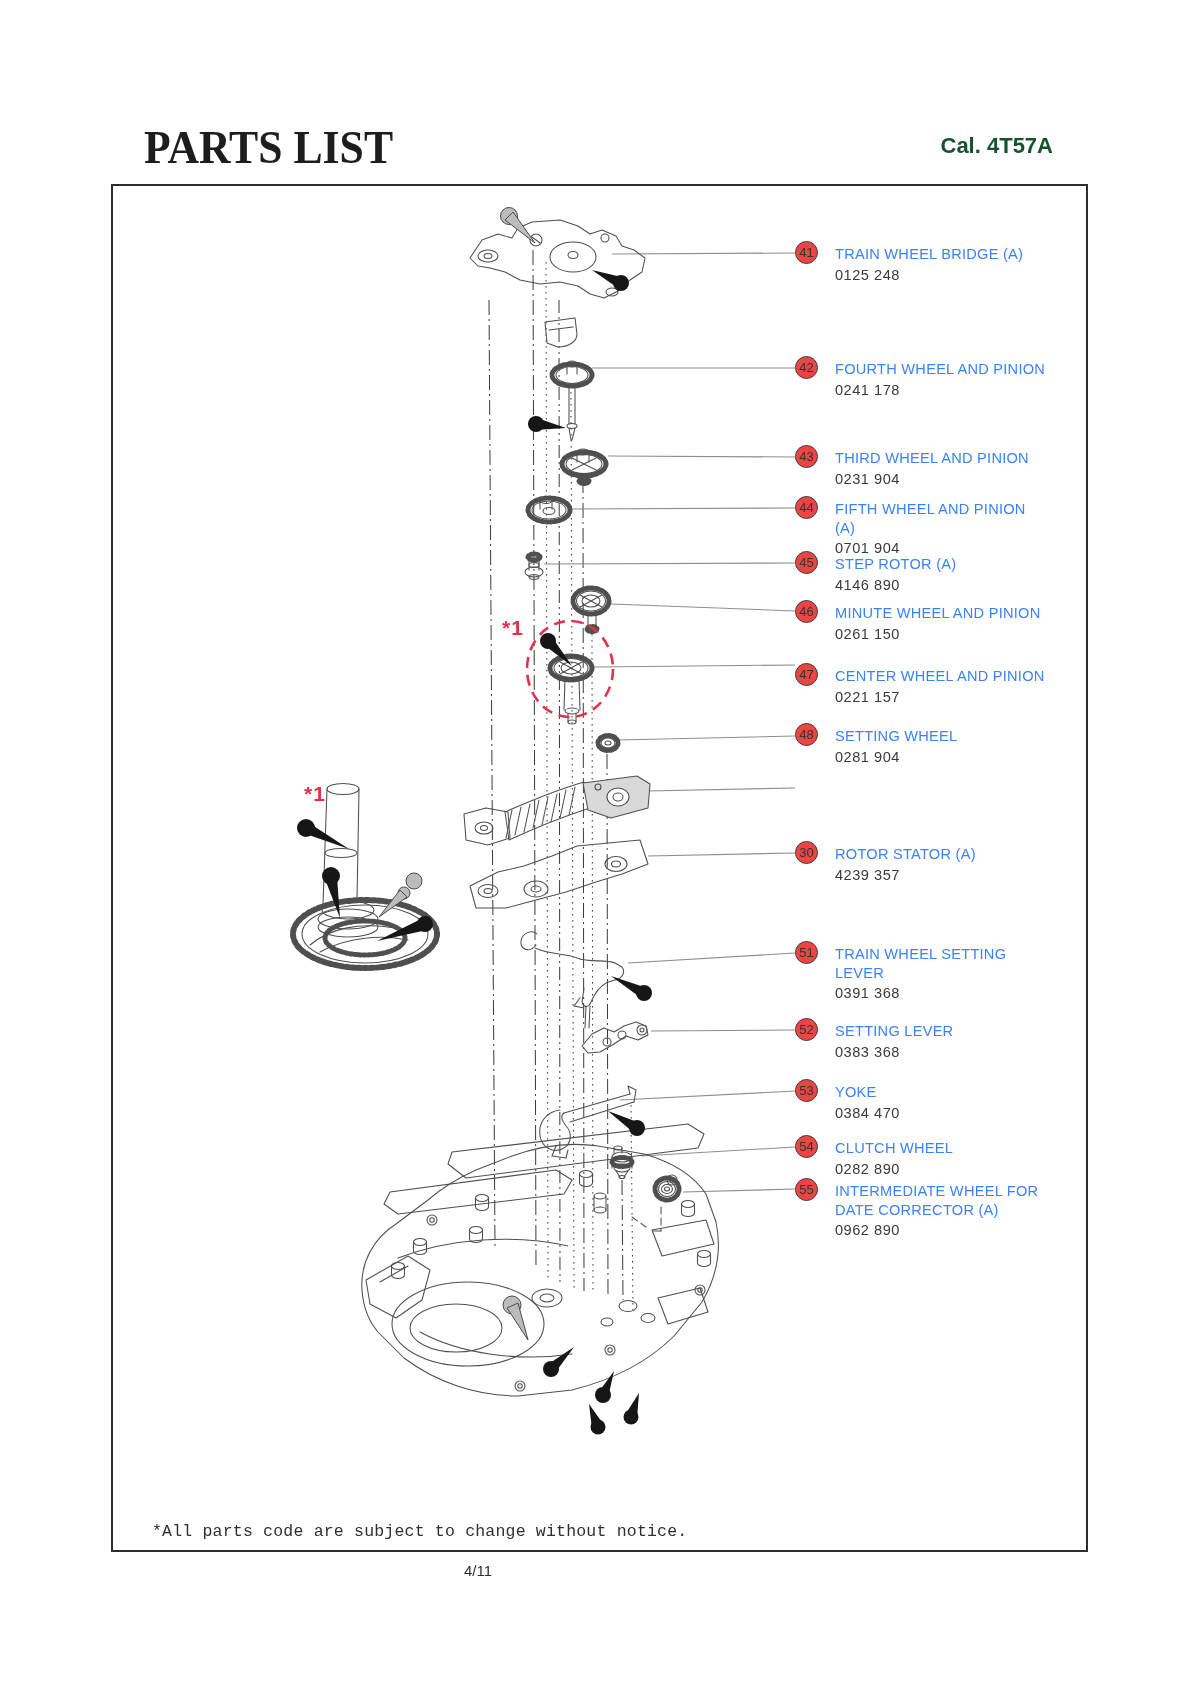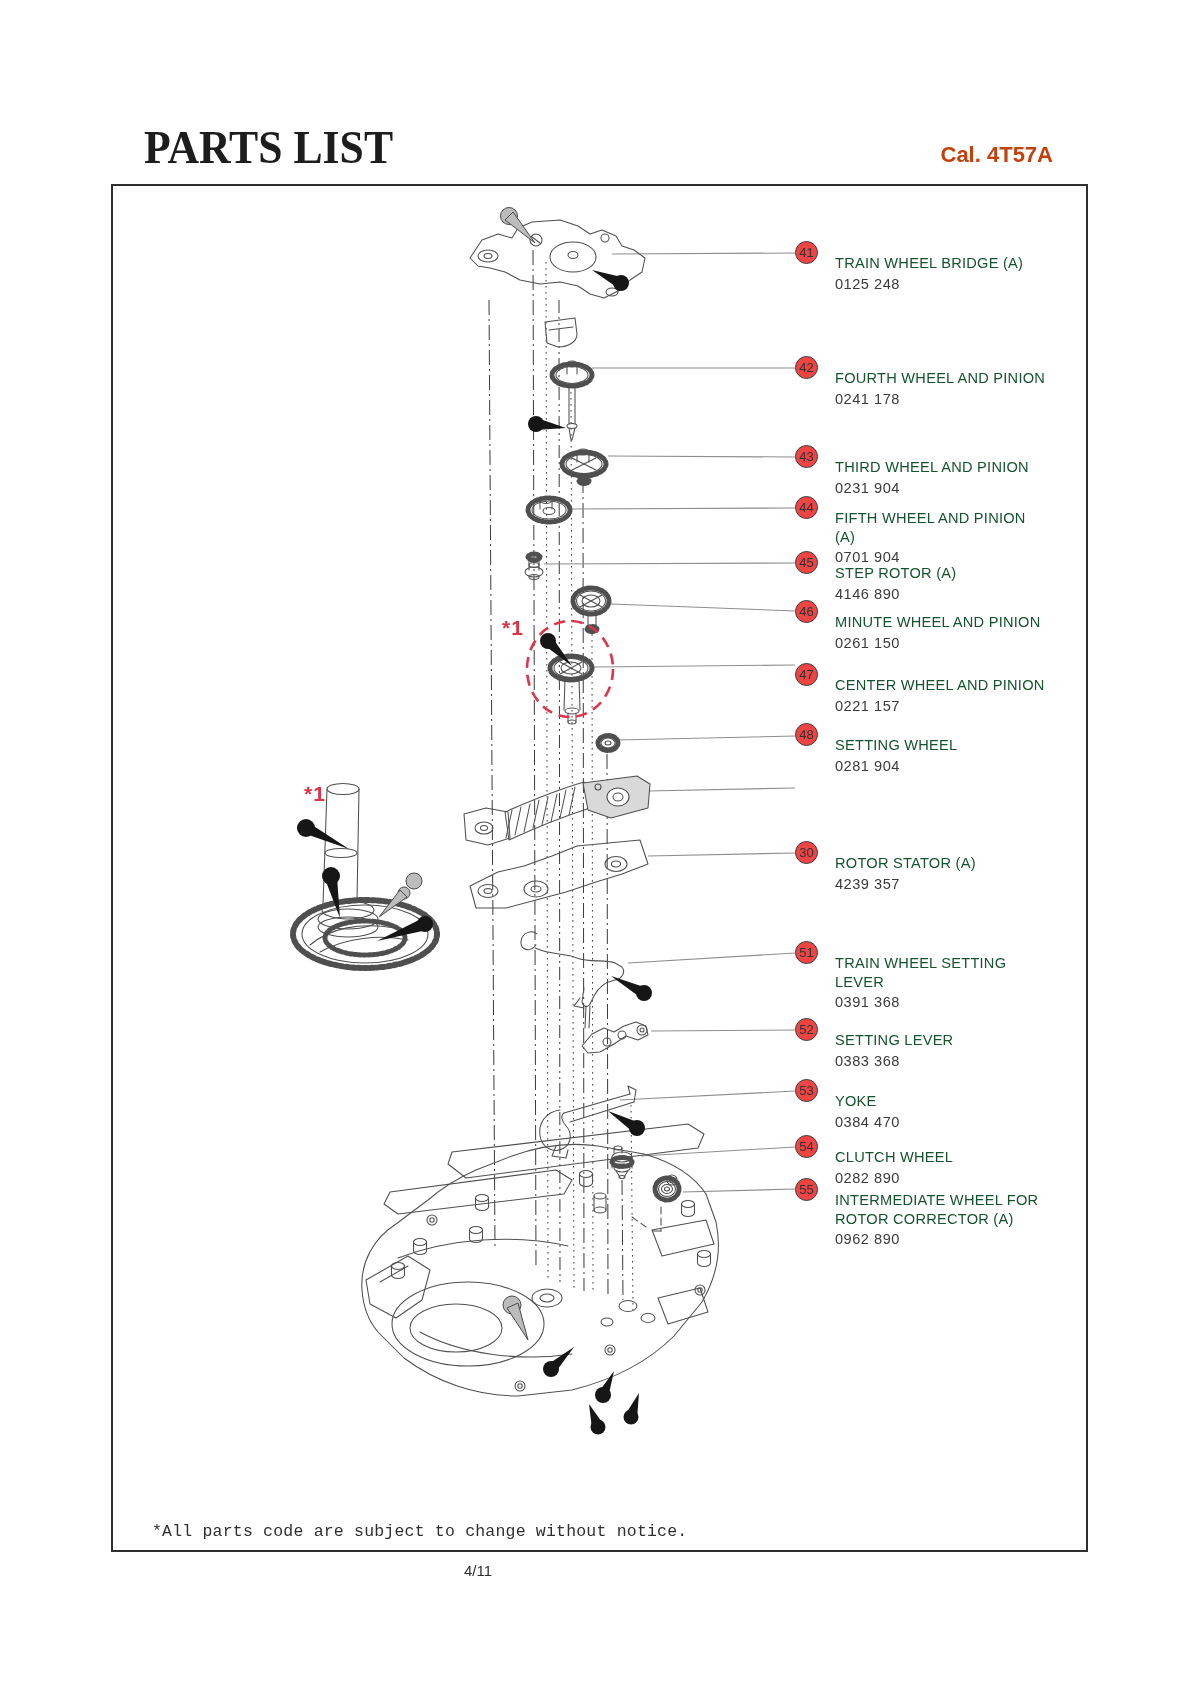--- a/index.html
+++ b/index.html
@@ -6,42 +6,42 @@
     --accent_red:#e03349;
     --ink:#333333;
     --line_gray:#4f4f4f;
   }
   html,body{margin:0;padding:0;background:#ffffff;}
   .page{position:relative;width:1200px;height:1684px;background:#fff;overflow:hidden;
         font-family:"Liberation Sans",sans-serif;color:var(--ink);}
   .title{position:absolute;left:144px;top:120px;font-family:"Liberation Serif",serif;
          font-weight:700;font-size:47px;color:#1d1d1d;letter-spacing:0px;
          transform:scaleX(.93);transform-origin:left top;white-space:nowrap;}
-  .cal{position:absolute;right:147px;top:142px;font-weight:700;font-size:22px;color:#c2410c;}
+  .cal{position:absolute;right:147px;top:133px;font-weight:700;font-size:22px;color:#14532d;}
   .frame{position:absolute;left:111px;top:184px;width:977px;height:1368px;
          border:2px solid #2e2e2e;box-sizing:border-box;background:#fff;}
   svg.diagram{position:absolute;left:0;top:0;pointer-events:none;}
   .art{fill:none;stroke:var(--line_gray);stroke-width:1.05;stroke-linejoin:round;stroke-linecap:round;}
   .teeth{stroke-width:5;stroke-dasharray:2.2 2.4;}
   .teeth-big{stroke-width:6;stroke-dasharray:3 3;}
   .axis{stroke:#3a3a3a;stroke-width:1;fill:none;}
   .dd{stroke-dasharray:15 4 2 4;}
   .ddd{stroke-dasharray:13 4 2 4 2 4;}
   .dot{stroke-dasharray:1.6 4.4;}
   .leader{stroke:#8e8e8e;stroke-width:1.1;}
   .dropB{fill:#161616;stroke:none;}
   .dropG{fill:#bcbcbc;stroke:#4a4a4a;stroke-width:1;}
   .red-dash{stroke:var(--accent_red);stroke-width:2.6;stroke-dasharray:11 7;fill:none;}
   .gray{fill:#d9d9d9;}
   .callout{position:absolute;left:795px;display:flex;align-items:flex-start;}
   .badge{width:23px;height:23px;border:1.6px solid #3f3f3f;border-radius:50%;
          display:flex;align-items:center;justify-content:center;
          font-size:13px;color:#333;flex:0 0 auto;background:#ef4444;box-sizing:border-box;}
   .ct{margin-left:17px;width:212px;display:block;}
-  .cname{display:block;font-size:14.6px;line-height:18.5px;letter-spacing:.25px;color:#14532d;margin-top:13px;}
+  .cname{display:block;font-size:14.6px;line-height:18.5px;letter-spacing:.25px;color:#3b82f6;margin-top:4px;}
   .ccode{display:block;font-size:14.6px;letter-spacing:.5px;color:#3a3a3a;margin-top:3px;}
   .star{position:absolute;color:var(--accent_red);font-weight:700;font-size:21px;letter-spacing:1px;}
   .note{position:absolute;left:152px;top:1522px;font-size:16.5px;color:#2f2f2f;letter-spacing:.2px;font-family:Liberation Mono, monospace;}
   .pageno{position:absolute;left:438px;top:1562px;width:80px;text-align:center;font-size:15px;color:#2f2f2f;}
 </style>
 </head>
 <body>
 
 <div class="page">
 
@@ -466,20 +466,20 @@
   <div class="callout" style="top:1135px">
     <span class="badge">54</span>
     <span class="ct">
         <span class="cname">CLUTCH WHEEL</span>
         <span class="ccode">0282 890</span>
       </span>
   </div>
   <div class="callout" style="top:1178px">
     <span class="badge">55</span>
     <span class="ct">
-        <span class="cname">INTERMEDIATE WHEEL FOR ROTOR CORRECTOR (A)</span>
+        <span class="cname">INTERMEDIATE WHEEL FOR DATE CORRECTOR (A)</span>
         <span class="ccode">0962 890</span>
       </span>
   </div>
 
   <div class="note">*All parts code are subject to change without notice.</div>
   <div class="pageno">4/11</div>
 </div>
 
 </body></html>

